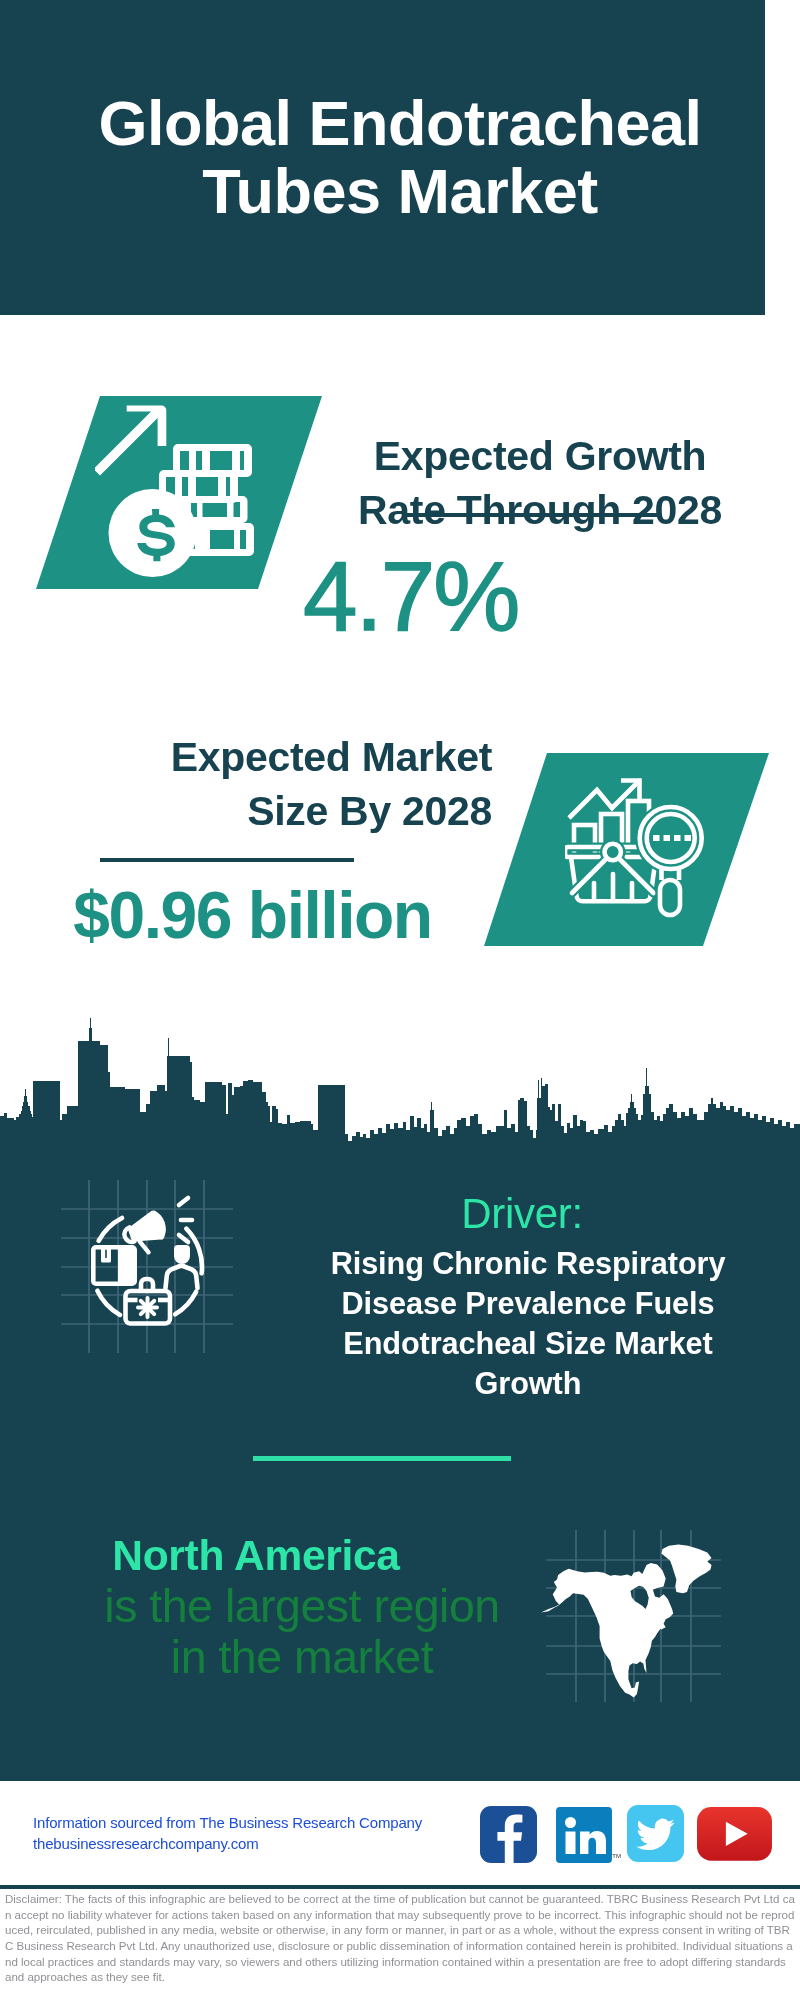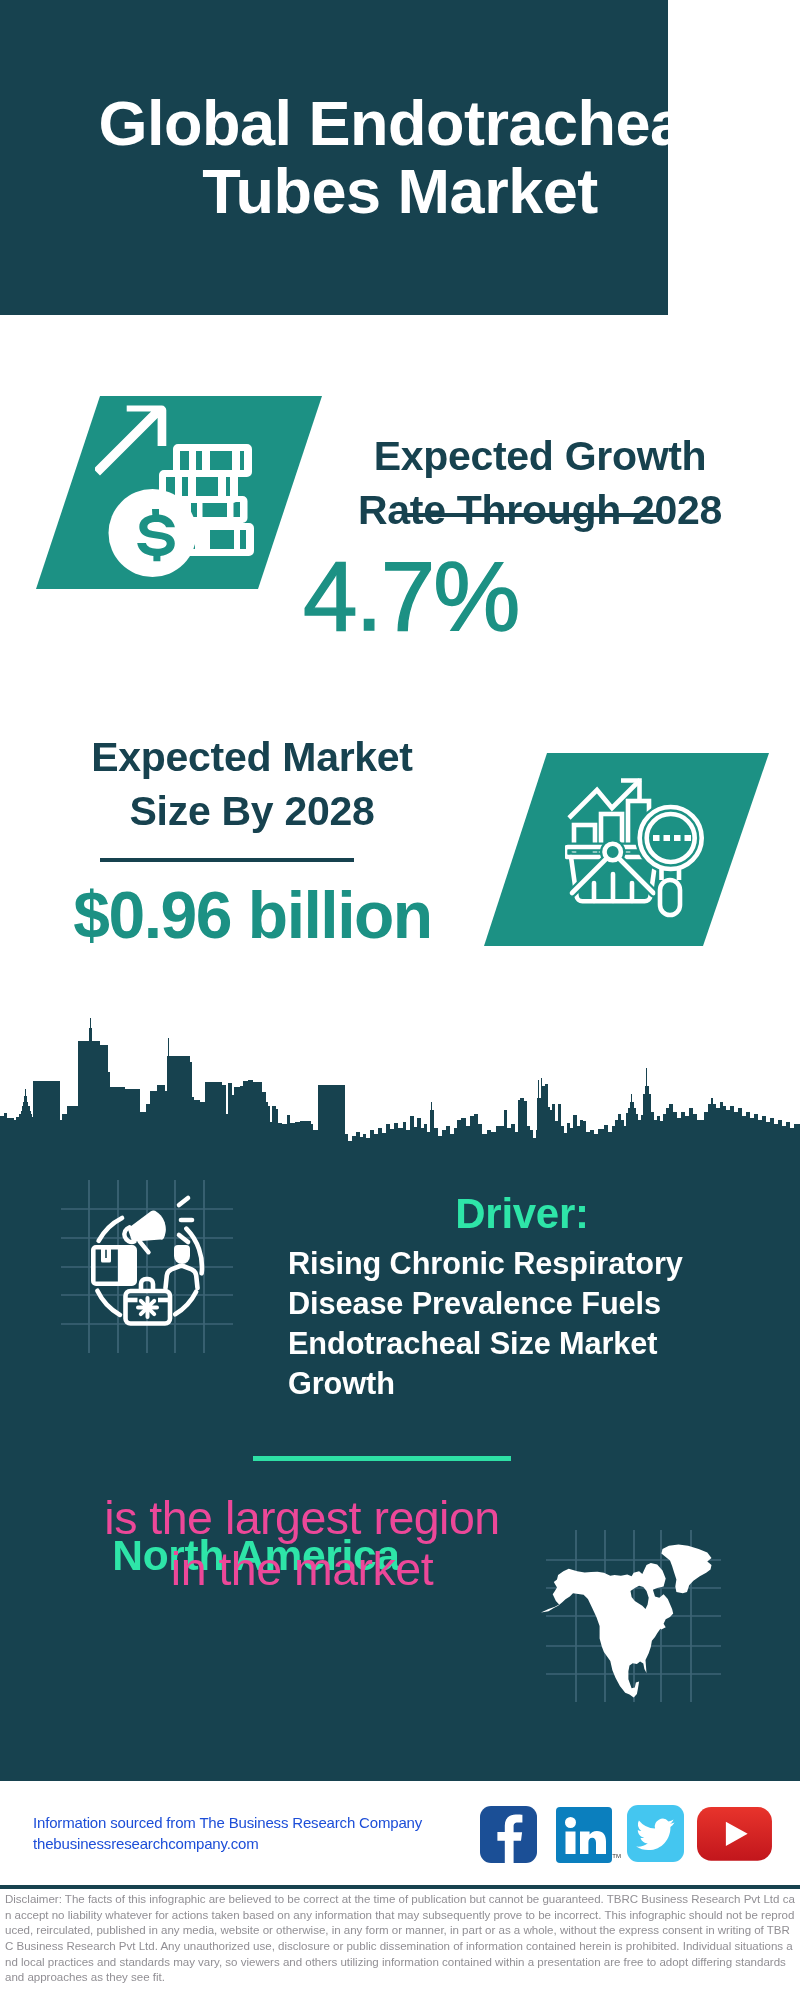--- a/index.html
+++ b/index.html
@@ -3,61 +3,61 @@
 <meta charset="utf-8">
 <title>Global Endotracheal Tubes Market</title>
 <style>
   html,body{margin:0;padding:0;}
   body{width:800px;height:2000px;background:#ffffff;
        font-family:"Liberation Sans",sans-serif;}
   .page{position:relative;width:800px;height:2000px;overflow:hidden;background:#fff;}
   .abs{position:absolute;}
 
   
-  .header{left:0;top:0;width:668px;height:315px;background:#17424f;}
+  .header{left:0;top:0;width:765px;height:315px;background:#17424f;}
   .header-title{left:0;top:89px;width:800px;text-align:center;color:#fff;
      font-size:63px;font-weight:bold;line-height:68px;letter-spacing:-0.5px;}
 
   
   .para{background:#1c9184;}
   .para1{left:36px;top:396px;width:286px;height:193px;
      clip-path:polygon(64px 0,286px 0,222px 193px,0 193px);}
   .para2{left:484px;top:753px;width:286px;height:193px;
      clip-path:polygon(63px 0,285px 0,219px 193px,0 193px);}
 
   
   .s1-title{left:310px;top:381px;width:460px;text-align:center;color:#17424f;
      font-size:41px;font-weight:bold;line-height:54px;letter-spacing:-0.3px;margin-top:48px;}
   .s1-rule{left:402px;top:513px;width:257px;height:4px;background:#17424f;}
   .s1-value{left:303px;top:543px;width:460px;text-align:left;color:#1c9184;
      font-size:98px;font-weight:normal;line-height:106px;letter-spacing:-2px;-webkit-text-stroke:1.4px #1c9184;}
 
   
-  .s2-title{left:12px;top:730px;width:480px;text-align:center;color:#17424f;
+  .s2-title{left:12px;top:730px;width:480px;text-align:right;color:#17424f;
      font-size:41px;font-weight:bold;line-height:54px;letter-spacing:-0.3px;}
   .s2-rule{left:100px;top:858px;width:254px;height:4px;background:#17424f;}
   .s2-value{left:3px;top:869px;width:499px;text-align:center;color:#1c9184;
      font-size:66px;font-weight:bold;line-height:92px;letter-spacing:-1.5px;}
 
   
   .lower{left:0;top:1144px;width:800px;height:637px;background:#17424f;}
   .skyline{left:0;top:1010px;width:800px;height:135px;display:block;}
 
   
   .driver-icon{left:40px;top:1160px;width:230px;height:230px;}
   .driver-title{left:282px;top:1190px;width:480px;text-align:center;color:#2ee5a8;
-     font-size:42px;font-weight:bold;line-height:48px;letter-spacing:-0.3px;}
-  .driver-text{left:288px;top:1244px;width:480px;text-align:left;color:#fff;
+     font-size:42px;font-weight:normal;line-height:48px;letter-spacing:-0.3px;}
+  .driver-text{left:288px;top:1244px;width:480px;text-align:center;color:#fff;
      font-size:30.7px;font-weight:bold;line-height:40px;letter-spacing:-0.1px;}
   .mid-rule{left:253px;top:1456px;width:258px;height:5px;background:#2ee0a5;}
 
   
   .region-title{left:0px;top:1531px;width:512px;text-align:center;color:#2ee5a8;
      font-size:42.5px;font-weight:bold;line-height:50px;letter-spacing:-0.3px;}
-  .region-text{left:0px;top:1493px;width:604px;text-align:center;color:#ec4899;
+  .region-text{left:0px;top:1581px;width:604px;text-align:center;color:#15803d;
      font-size:46.5px;font-weight:normal;line-height:51px;letter-spacing:-0.5px;}
   .region-map{left:535px;top:1510px;width:205px;height:205px;}
 
   
   .footer{left:0;top:1781px;width:800px;height:219px;background:#fff;}
   .src{left:33px;top:31px;color:#1d4ed8;font-size:15px;line-height:21px;letter-spacing:-0.17px;}
   .social{left:480px;top:25px;width:300px;height:70px;display:flex;gap:0;}
   .soc{width:62px;height:62px;border-radius:12px;position:relative;}
   .foot-rule{left:0;top:104px;width:800px;height:4px;background:#17424f;}
   .disclaimer{left:5px;top:111px;width:790px;color:#918f94;

